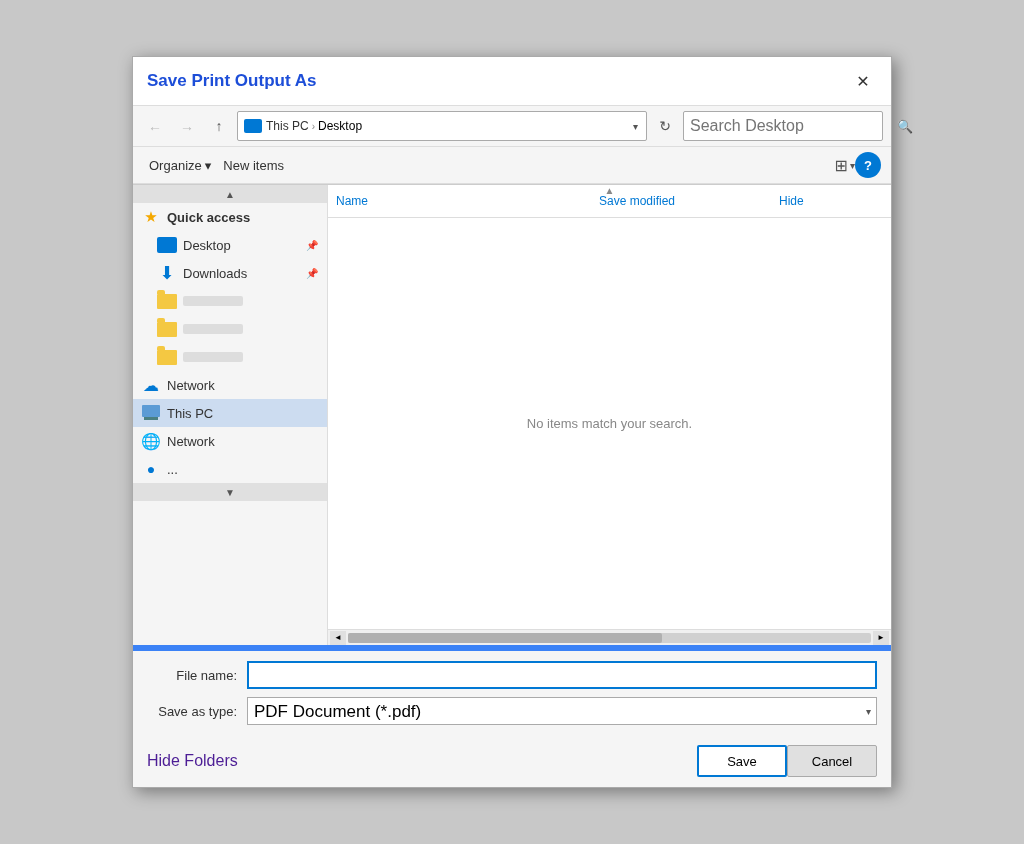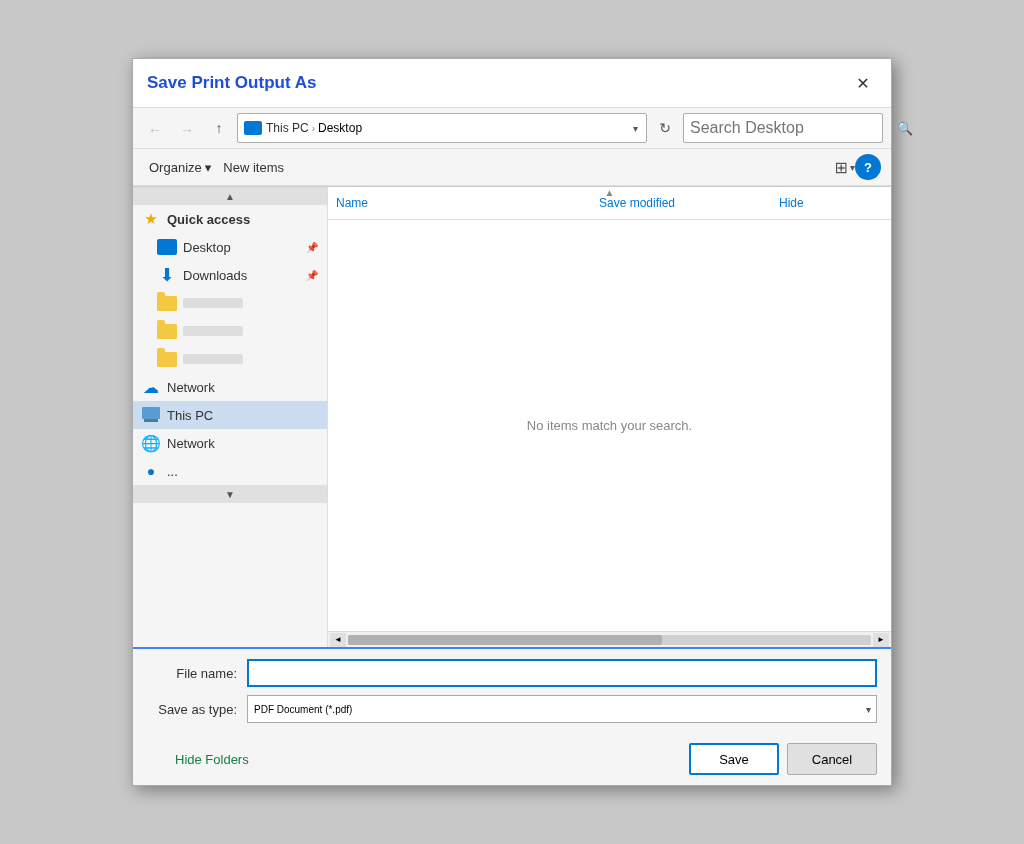--- a/index.html
+++ b/index.html
@@ -362,21 +362,21 @@
     .h-scroll-thumb {
       width: 60%;
       height: 100%;
       background: #b0b0b0;
       border-radius: 2px;
     }
 
     
     .bottom-section {
       background: #f5f5f5;
-      border-top: 2px solid #3b82f6;
+      border-top: 6px solid #3b82f6;
       padding: 10px 14px;
     }
     .form-row {
       display: flex;
       align-items: center;
       margin-bottom: 8px;
     }
     .form-label {
       width: 100px;
       text-align: right;
@@ -395,21 +395,21 @@
       padding: 0 6px;
       font-size: 13px;
       outline: none;
       background: white;
     }
     .form-dropdown {
       width: 100%;
       height: 28px;
       border: 1px solid #aaa;
       padding: 0 6px;
-      font-size: 10px;
+      font-size: 17px;
       outline: none;
       background: white;
       appearance: none;
       cursor: pointer;
     }
     .dropdown-arrow {
       position: absolute;
       right: 6px;
       top: 50%;
       transform: translateY(-50%);
@@ -431,25 +431,24 @@
       width: 90px;
       height: 32px;
       background: #e0e0e0;
       border: 1px solid #aaa;
       color: #000;
       font-size: 13px;
       cursor: pointer;
       border-radius: 2px;
     }
     .hide-folders-link {
-      font-size: 13px;
-      color: #15803d;
+      font-size: 16px;
+      color: #4c1d95;
       cursor: pointer;
       text-decoration: none;
-      margin-left: 28px;
     }
 
     
     .main-wrapper {
       border-top: 1px solid #ccc;
     }
   </style>
 </head>
 <body>
 
@@ -644,19 +643,19 @@
           <option>All Files (*.*)</option>
         </select>
         <span class="dropdown-arrow">▾</span>
       </div>
     </div>
   </div>
 
   <div style="display:flex; align-items:center; background:#f5f5f5; padding: 2px 14px 10px;">
     <a class="hide-folders-link" href="#">Hide Folders</a>
     <div style="flex:1;"></div>
-    <div style="display:flex; gap:8px;align-items:flex-end;">
+    <div style="display:flex; align-items:flex-end;">
       <button class="btn-save">Save</button>
       <button class="btn-cancel">Cancel</button>
     </div>
   </div>
 
 </div>
 
 </body></html>

